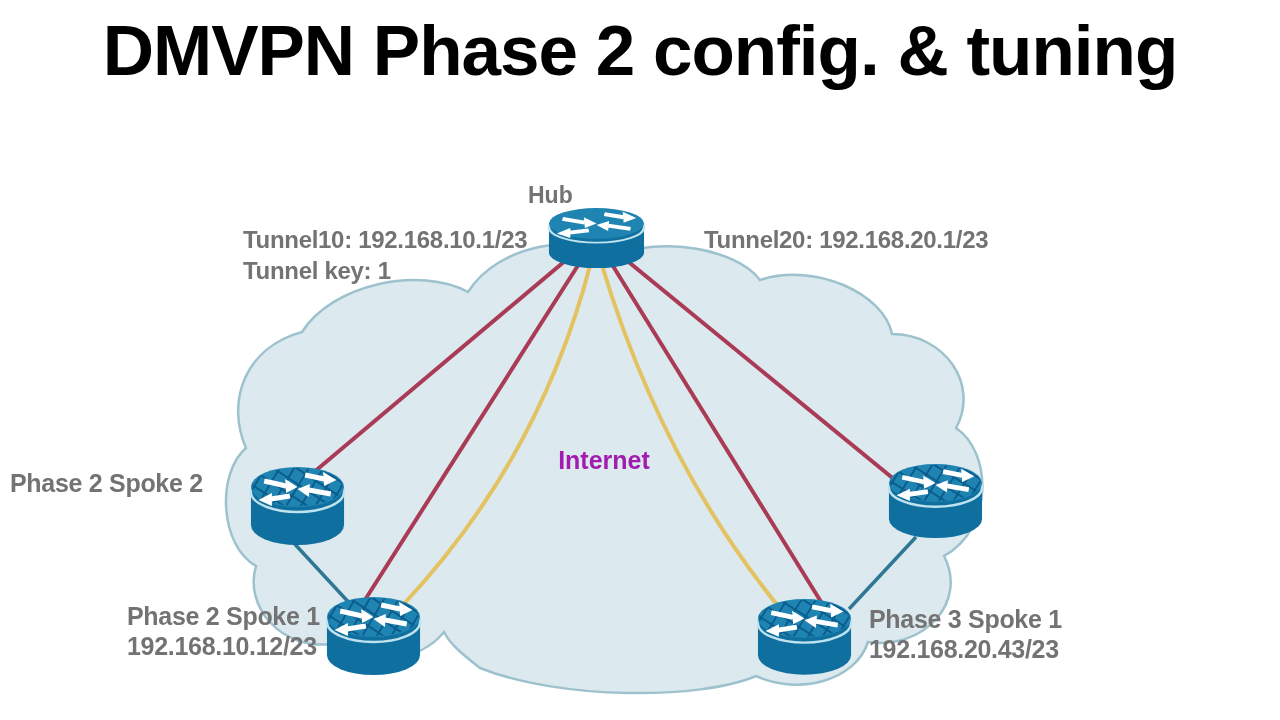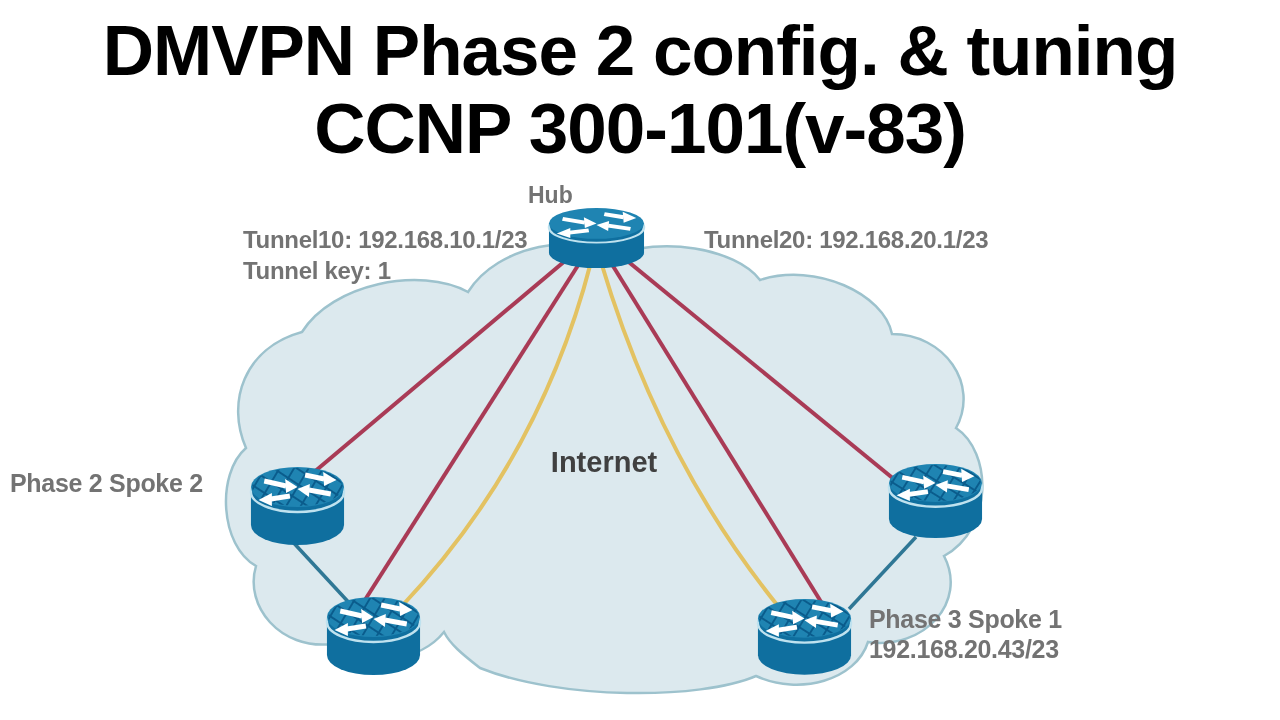--- a/index.html
+++ b/index.html
@@ -18,30 +18,29 @@
   }
   .hub-lbl{left:528px;top:182px;font-size:23px;}
   .note{font-size:24px;line-height:31px;letter-spacing:-0.3px;}
   .note-left{left:243px;top:224px;}
   .note-right{left:689px;top:224px;margin-left:15px;}
   .spoke{font-size:25px;line-height:30px;letter-spacing:-0.3px;}
   .p2s2{left:10px;top:468px;width:196px;text-align:left;}
   .p3s2{left:990px;top:468px;}
   .p2s1{left:127px;top:601px;}
   .p3s1{left:869px;top:604px;}
-  .internet-lbl{left:518px;top:446px;width:172px;text-align:center;font-size:29px;color:#404040;}
+  .internet-lbl{left:518px;top:446px;width:172px;text-align:center;font-size:25px;color:#a21caf;}
 </style>
 </head>
 <body>
 
 <div class="page">
 
   <div class="title">
     <div>DMVPN Phase 2 config. &amp; tuning</div>
-    <div>CCNP 300-101(v-83)</div>
   </div>
 
   <svg class="diagram" viewBox="0 0 1280 720">
     <defs>
       <pattern id="hatch" patternUnits="userSpaceOnUse" width="13" height="13" patternTransform="rotate(32)">
         <line x1="0" y1="0" x2="13" y2="0" stroke-width="4" stroke="#0a5c8c"></line>
         <line x1="0" y1="0" x2="0" y2="13" stroke-width="4" stroke="#0a5c8c"></line>
       </pattern>
 
       <g id="r-base">
@@ -116,19 +115,23 @@
 
   <div class="lbl note note-right">
     <div>Tunnel20: 192.168.20.1/23</div>
   </div>
 
   <div class="lbl internet-lbl">Internet</div>
 
   <div class="lbl spoke p2s2">Phase 2 Spoke 2</div>
 
 
+  <div class="lbl spoke p2s1">
+    <div>Phase 2 Spoke 1</div>
+    <div>192.168.10.12/23</div>
+  </div>
 
   <div class="lbl spoke p3s1">
     <div>Phase 3 Spoke 1</div>
     <div>192.168.20.43/23</div>
   </div>
 
 </div>
 
 </body></html>

